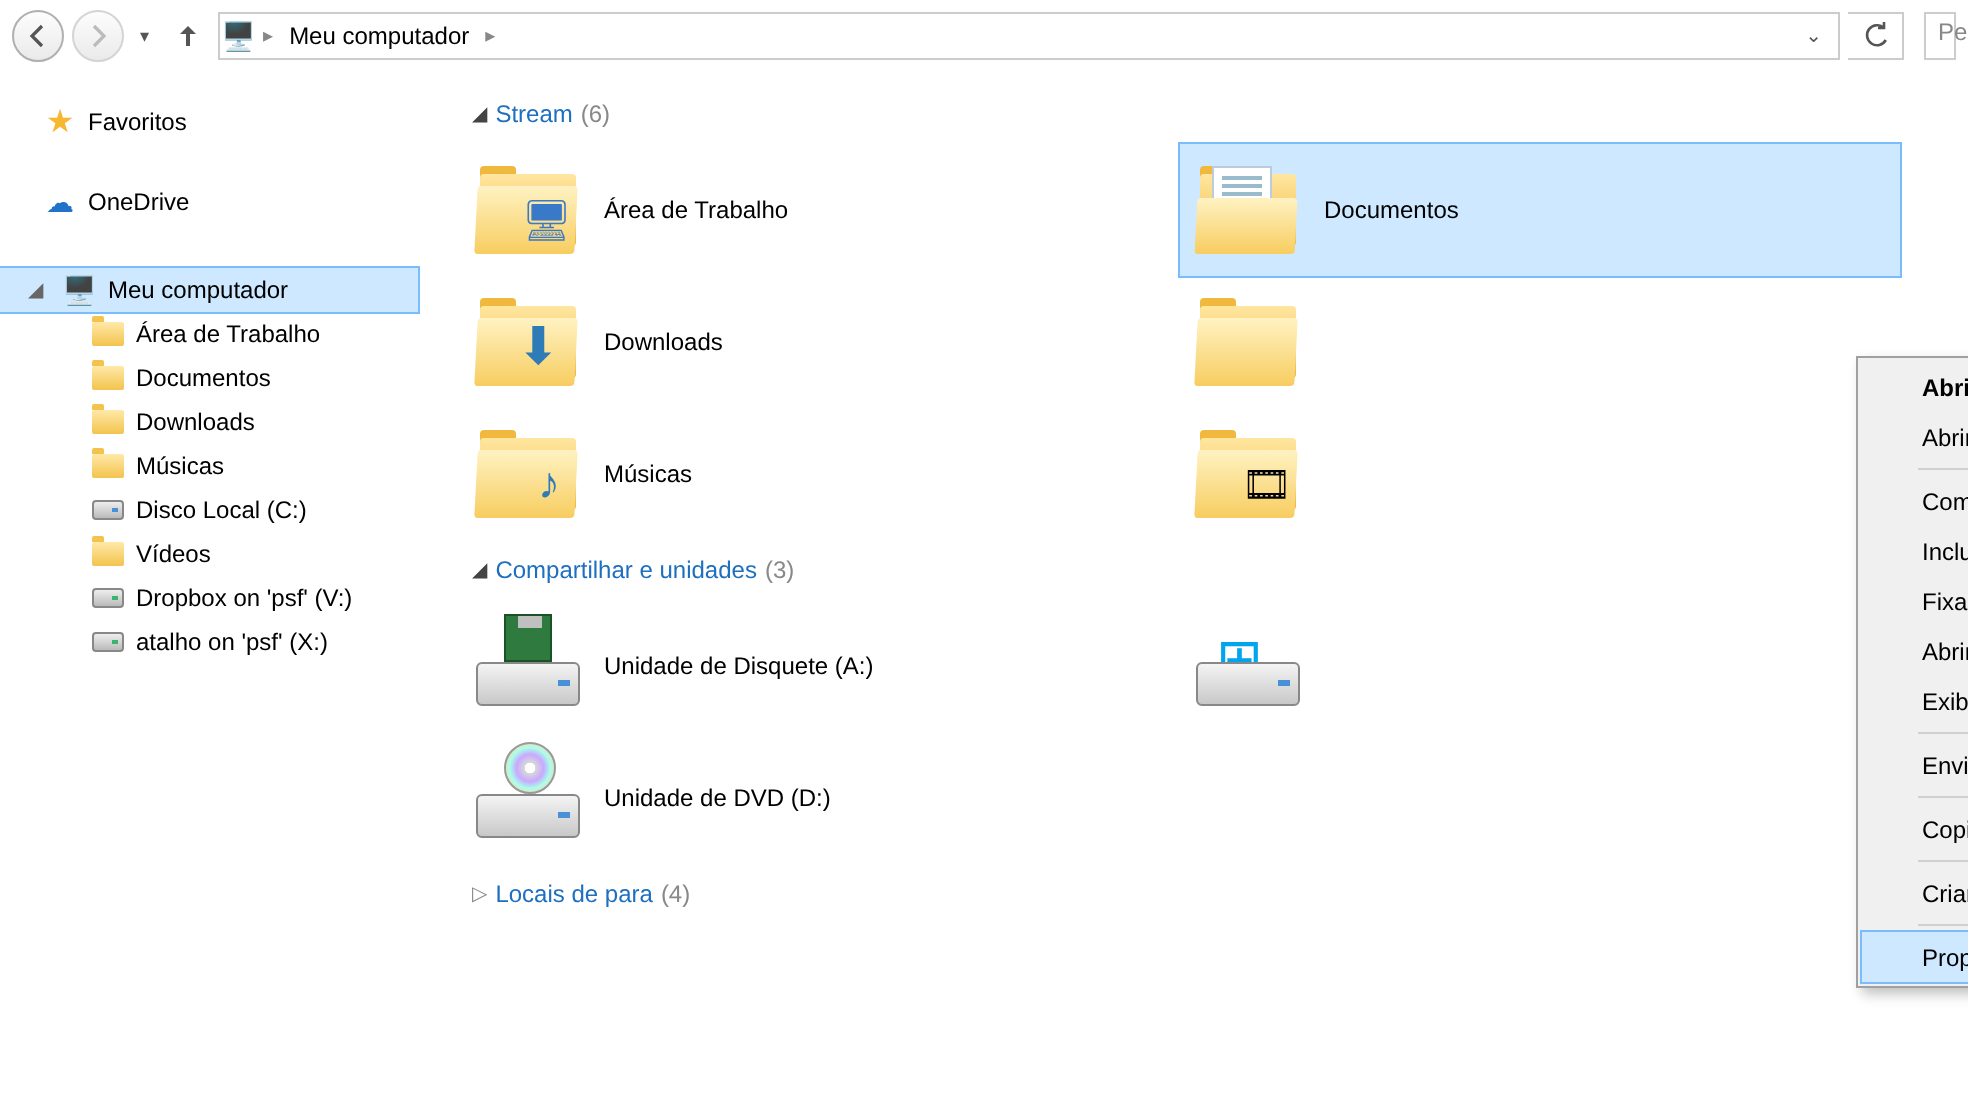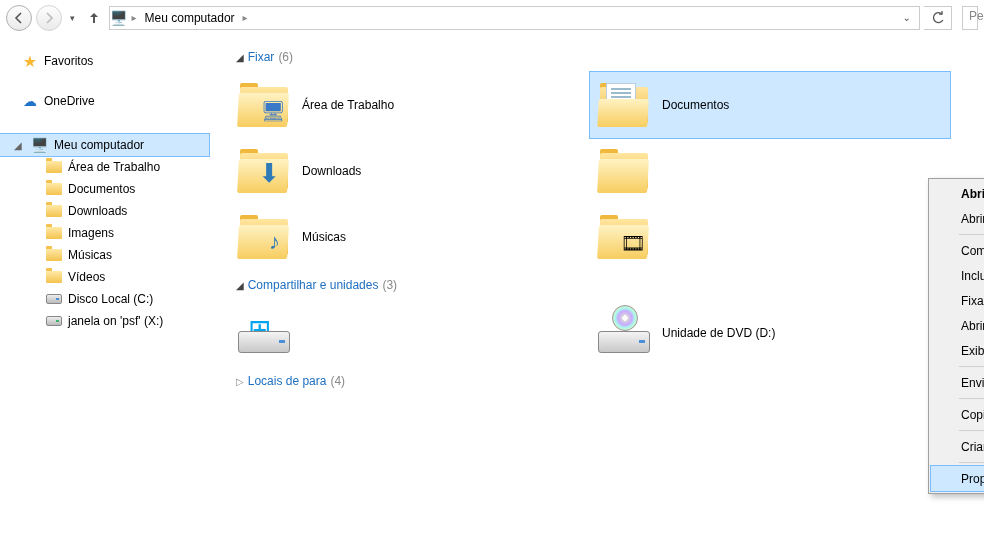--- a/index.html
+++ b/index.html
@@ -128,44 +128,44 @@
     <div class="sb-sub">
         <span class="folder-sm"></span>
         <span>Documentos</span>
       </div>
     <div class="sb-sub">
         <span class="folder-sm"></span>
         <span>Downloads</span>
       </div>
     <div class="sb-sub">
         <span class="folder-sm"></span>
-        <span>Imagens</span>
-      </div>
-    <div class="sb-sub">
-        <span class="folder-sm"></span>
         <span>Músicas</span>
-      </div>
-    <div class="sb-sub">
-        <span class="folder-sm"></span>
-        <span>Vídeos</span>
       </div>
     <div class="sb-sub">
         <span class="drive-sm"></span>
         <span>Disco Local (C:)</span>
       </div>
     <div class="sb-sub">
+        <span class="folder-sm"></span>
+        <span>Vídeos</span>
+      </div>
+    <div class="sb-sub">
         <span class="drive-sm netdrive-sm"></span>
-        <span>janela on 'psf' (X:)</span>
+        <span>Dropbox on 'psf' (V:)</span>
+      </div>
+    <div class="sb-sub">
+        <span class="drive-sm netdrive-sm"></span>
+        <span>atalho on 'psf' (X:)</span>
       </div>
   </div>
 
   <div class="content">
     <div class="section-hdr">
       <span class="tri">◢</span>
-      <span>Fixar</span>
+      <span>Stream</span>
       <span class="cnt">(6)</span>
     </div>
     <div class="grid">
       <div class="tile">
         <div class="folder-lg">
             <div class="tab"></div>
             <div class="back"></div>
             <div class="front"></div>
             <span class="overlay" style="color:#3a78c8">🖥</span>
           </div>
@@ -218,20 +218,27 @@
     </div>
 
     <div class="section-hdr" style="margin-top:8px">
       <span class="tri">◢</span>
       <span>Compartilhar e unidades</span>
       <span class="cnt">(3)</span>
     </div>
     <div class="grid">
       <div class="tile">
         <div class="drive-lg">
+            <div class="floppy"></div>
+            <div class="drive-body"></div>
+          </div>
+        <span>Unidade de Disquete (A:)</span>
+      </div>
+      <div class="tile">
+        <div class="drive-lg">
             <span class="win-logo" style="color:#00a4ef">⊞</span>
             <div class="drive-body"></div>
           </div>
         <span></span>
       </div>
       <div class="tile">
         <div class="drive-lg">
             <div class="dvd"></div>
             <div class="drive-body"></div>
           </div>

